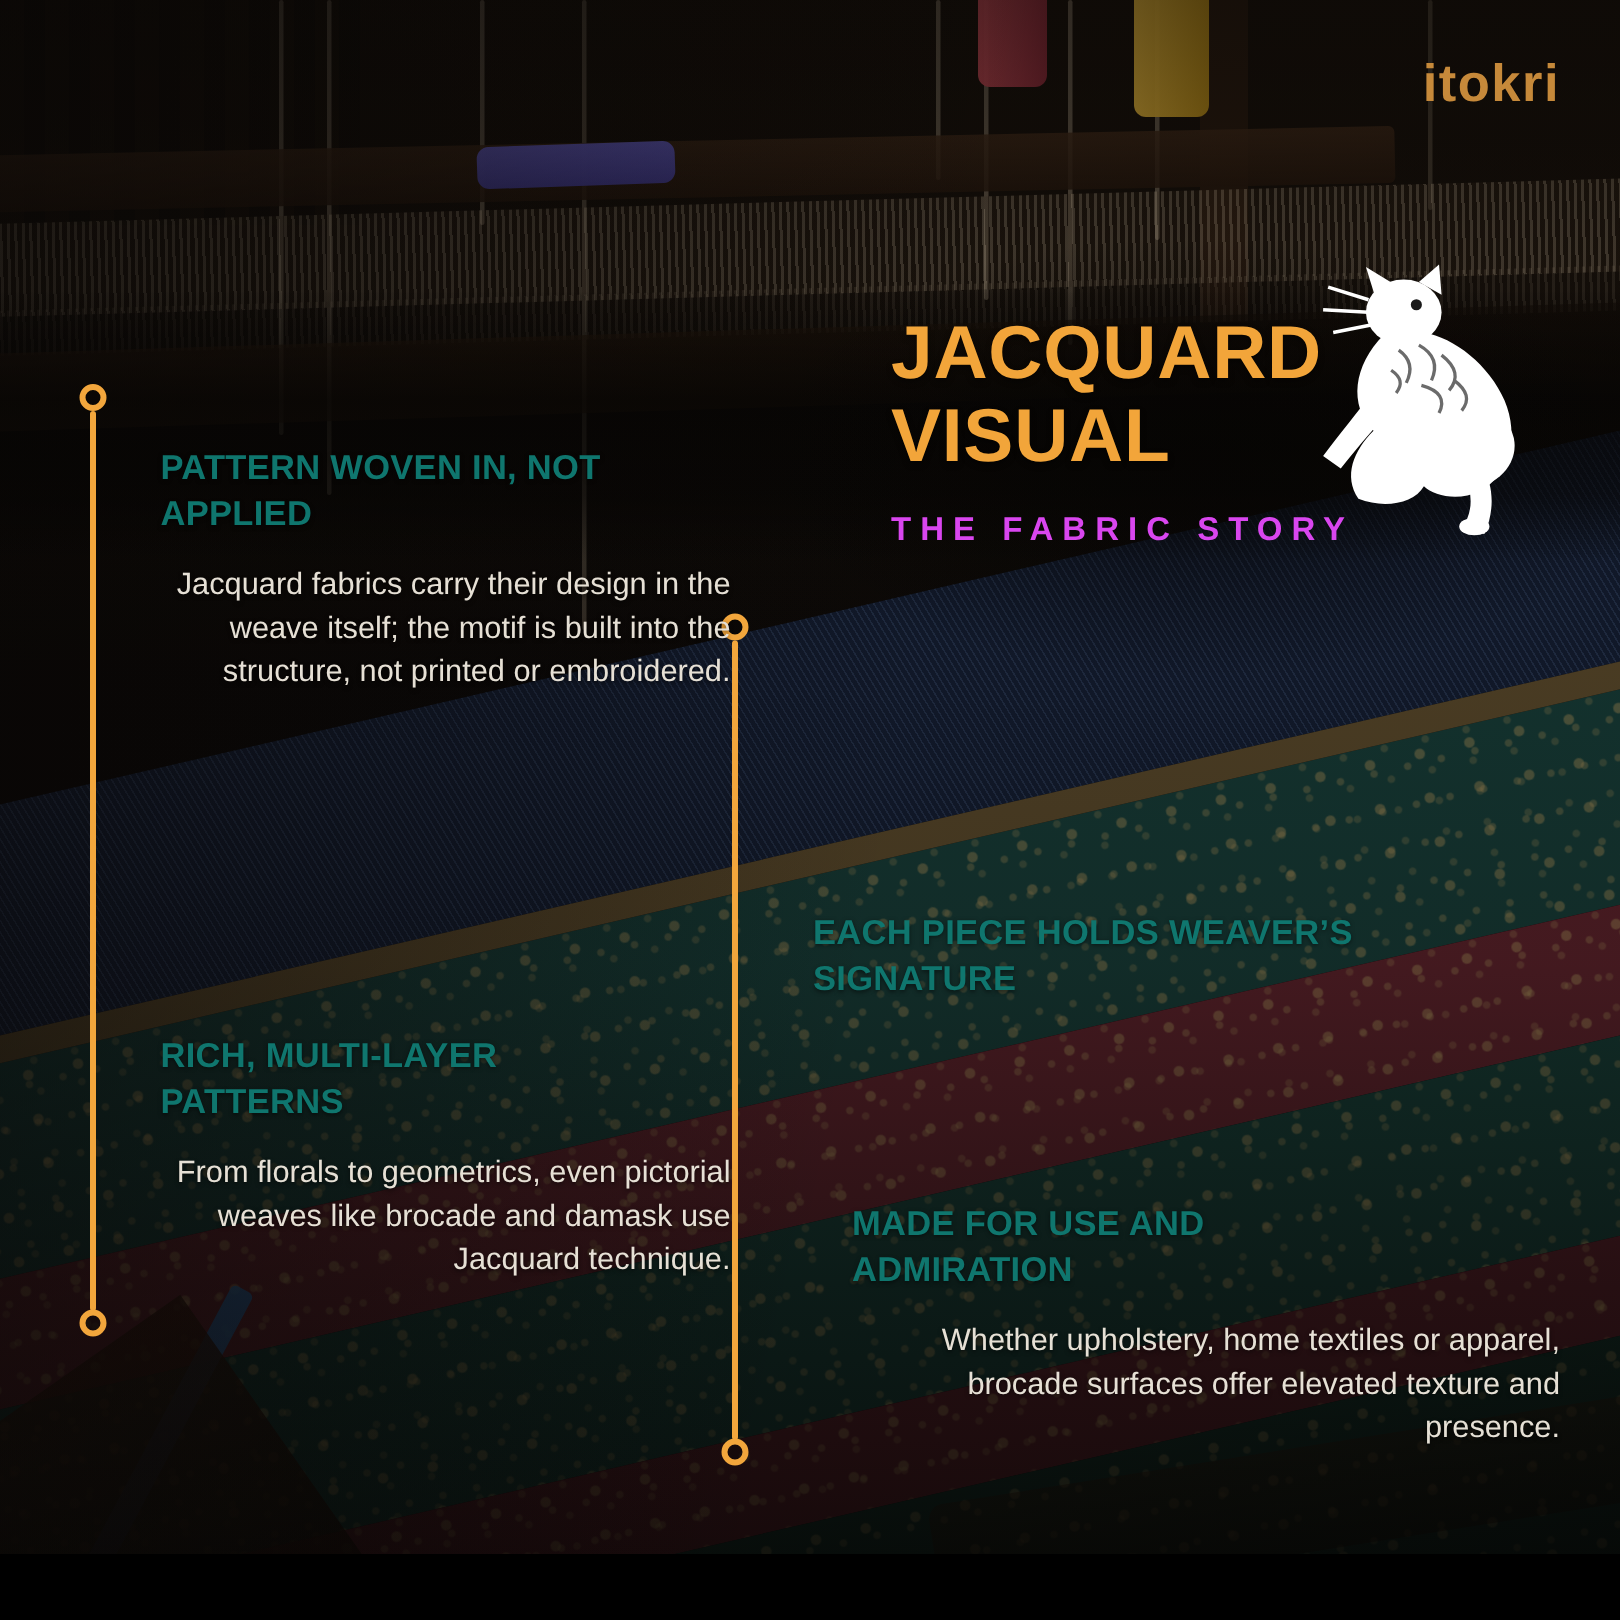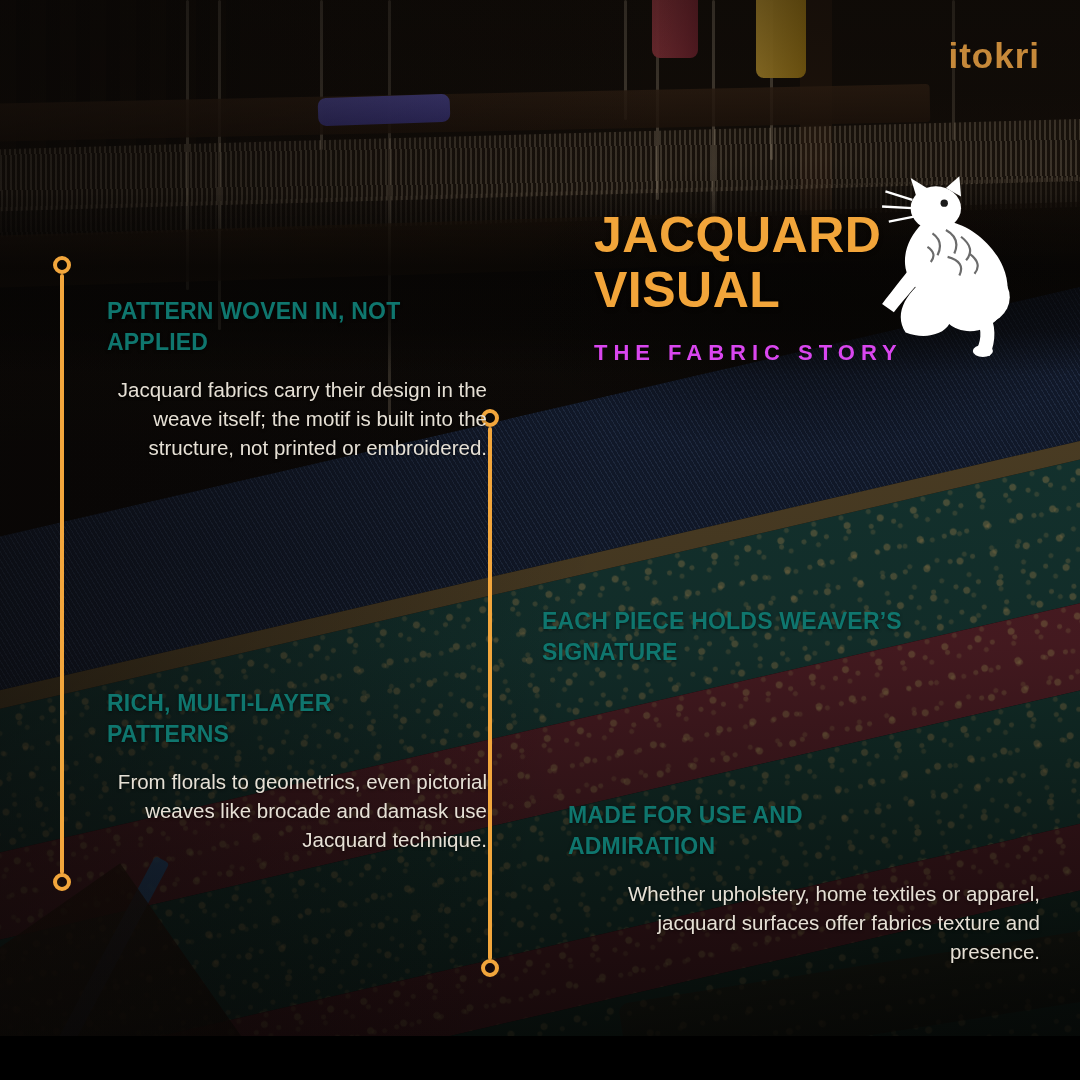--- a/index.html
+++ b/index.html
@@ -196,17 +196,17 @@
     <div class="sec sec-l3">
       <h2>RICH, MULTI-LAYER PATTERNS</h2>
       <p>From florals to geometrics, even pictorial weaves like brocade and damask use Jacquard technique.</p>
     </div>
 
     <div class="sec sec-r2">
       <h2>EACH PIECE HOLDS WEAVER’S SIGNATURE</h2>
     </div>
     <div class="sec sec-r3">
       <h2>MADE FOR USE AND ADMIRATION</h2>
-      <p>Whether upholstery, home textiles or apparel, jacquard surfaces offer fabrics texture and presence.</p>
+      <p>Whether upholstery, home textiles or apparel, brocade surfaces offer elevated texture and presence.</p>
     </div>
 
   </div>
 </div>
 
 </body></html>

